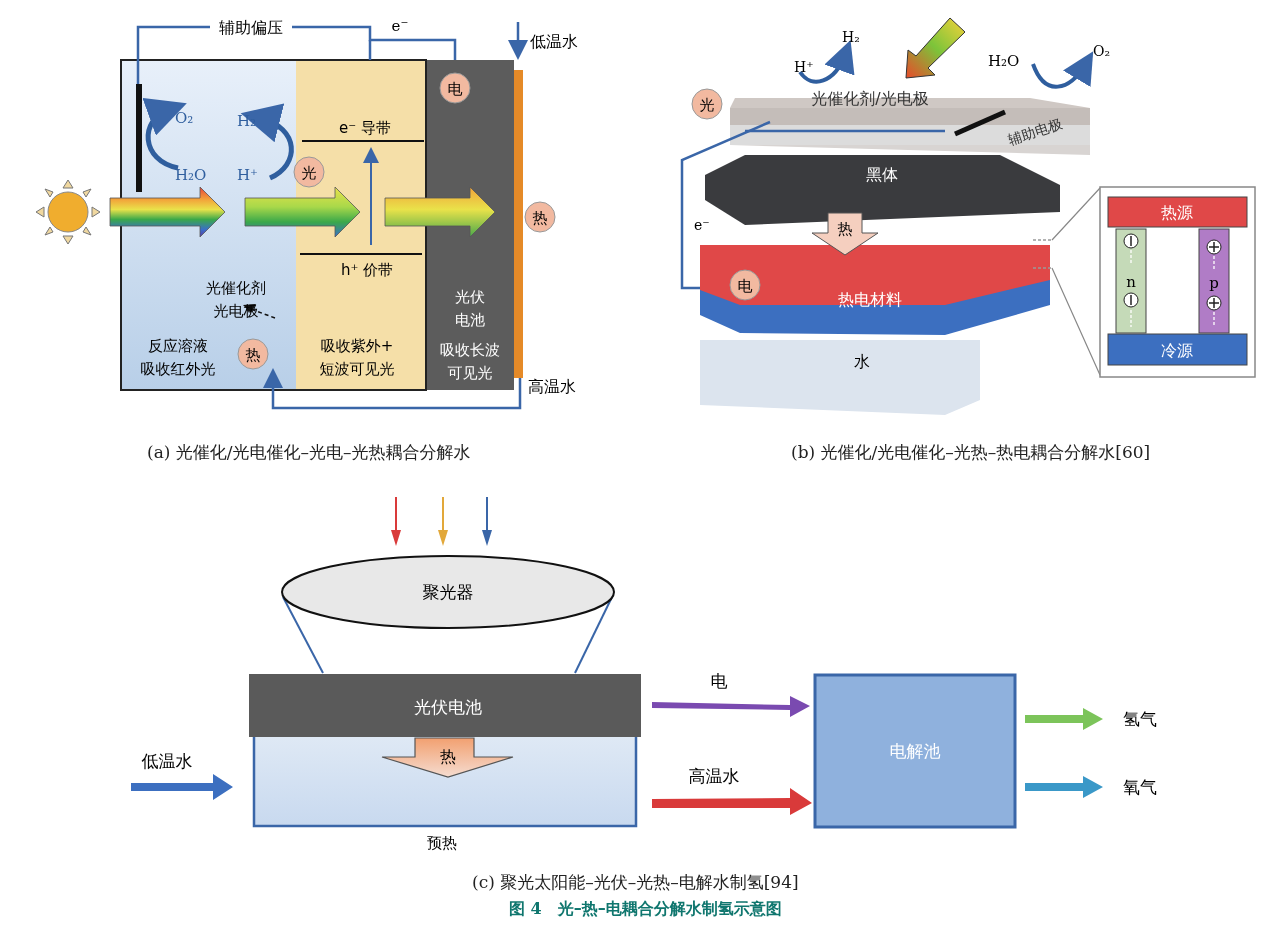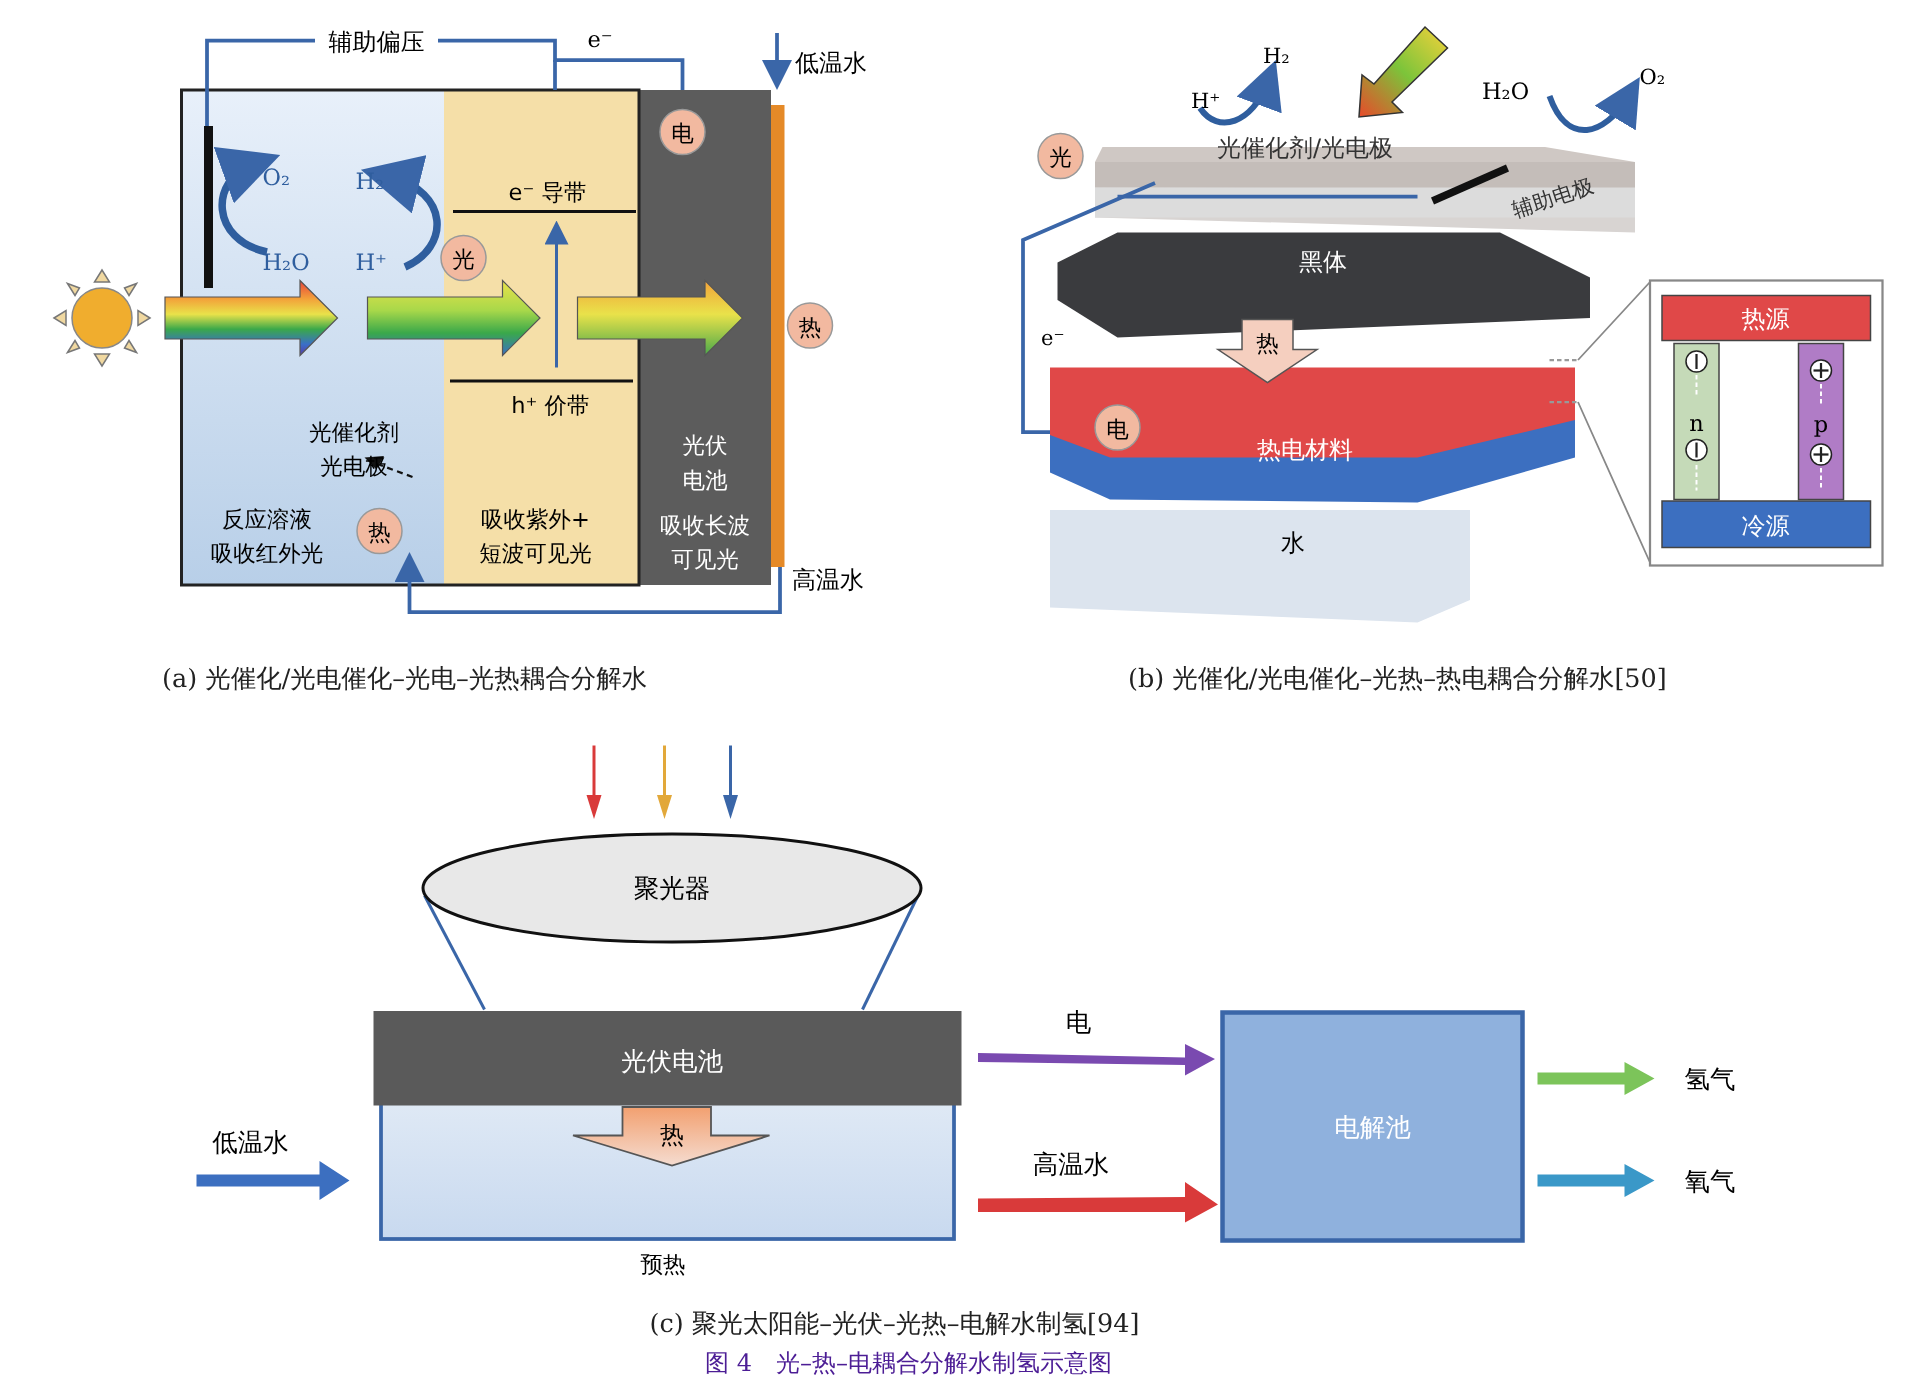--- a/index.html
+++ b/index.html
@@ -1,19 +1,19 @@
 <!DOCTYPE html>
 <html><head>
 <meta charset="utf-8">
 <style>
   html,body{margin:0;padding:0;background:#fff;}
   body{width:1280px;height:926px;position:relative;overflow:hidden;font-family:"DejaVu Serif","Liberation Serif",serif;color:#222;}
   svg{position:absolute;left:0;top:0;}
   .t{font-family:"DejaVu Sans","Liberation Sans",sans-serif;}
-  .cap{position:absolute;font-family:"DejaVu Serif","Liberation Serif",serif;font-size:17px;color:#222;white-space:nowrap;}
+  .cap{position:absolute;font-family:"DejaVu Serif","Liberation Serif",serif;font-size:17px;color:#222;white-space:nowrap;margin-left:39px;}
 </style>
 </head>
 <body>
 
 <svg width="1280" height="926" viewBox="0 0 1280 926">
   <defs>
     <linearGradient id="rainbowV" x1="0" y1="0" x2="0" y2="1">
       <stop offset="0" stop-color="#e8433a"></stop>
       <stop offset="0.25" stop-color="#f2a33a"></stop>
       <stop offset="0.45" stop-color="#e9e24a"></stop>
@@ -255,15 +255,15 @@
     <text class="t" x="442" y="848" font-size="15" text-anchor="middle">预热</text>
     <text class="t" x="719" y="687" font-size="17" text-anchor="middle">电</text>
     <text class="t" x="714" y="782" font-size="17" text-anchor="middle">高温水</text>
     <text class="t" x="915" y="757" font-size="17" fill="#fff" text-anchor="middle">电解池</text>
     <text class="t" x="1140" y="725" font-size="17" text-anchor="middle">氢气</text>
     <text class="t" x="1140" y="793" font-size="17" text-anchor="middle">氧气</text>
   </g>
 </svg>
 
 <div class="cap" style="left:108px;top:441px;">(a) 光催化/光电催化–光电–光热耦合分解水</div>
-<div class="cap" style="left:752px;top:441px;">(b) 光催化/光电催化–光热–热电耦合分解水[50]</div>
+<div class="cap" style="left:752px;top:441px;">(b) 光催化/光电催化–光热–热电耦合分解水[60]</div>
 <div class="cap" style="left:433px;top:871px;">(c) 聚光太阳能–光伏–光热–电解水制氢[94]</div>
-<div class="cap" style="left:470px;top:899px;font-size:16px;color:#4c1d95;">图 4　光–热–电耦合分解水制氢示意图</div>
+<div class="cap" style="left:470px;top:899px;font-size:16px;color:#0f766e;font-weight:bold;">图 4　光–热–电耦合分解水制氢示意图</div>
 
 </body></html>

